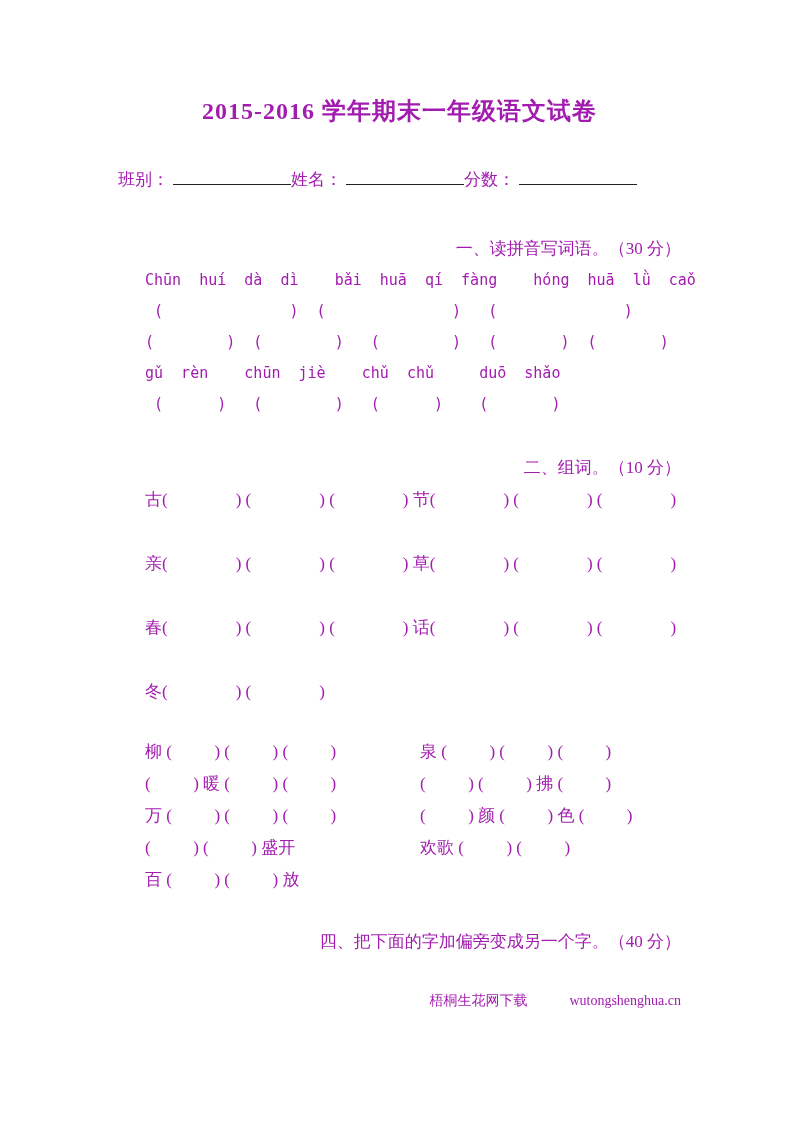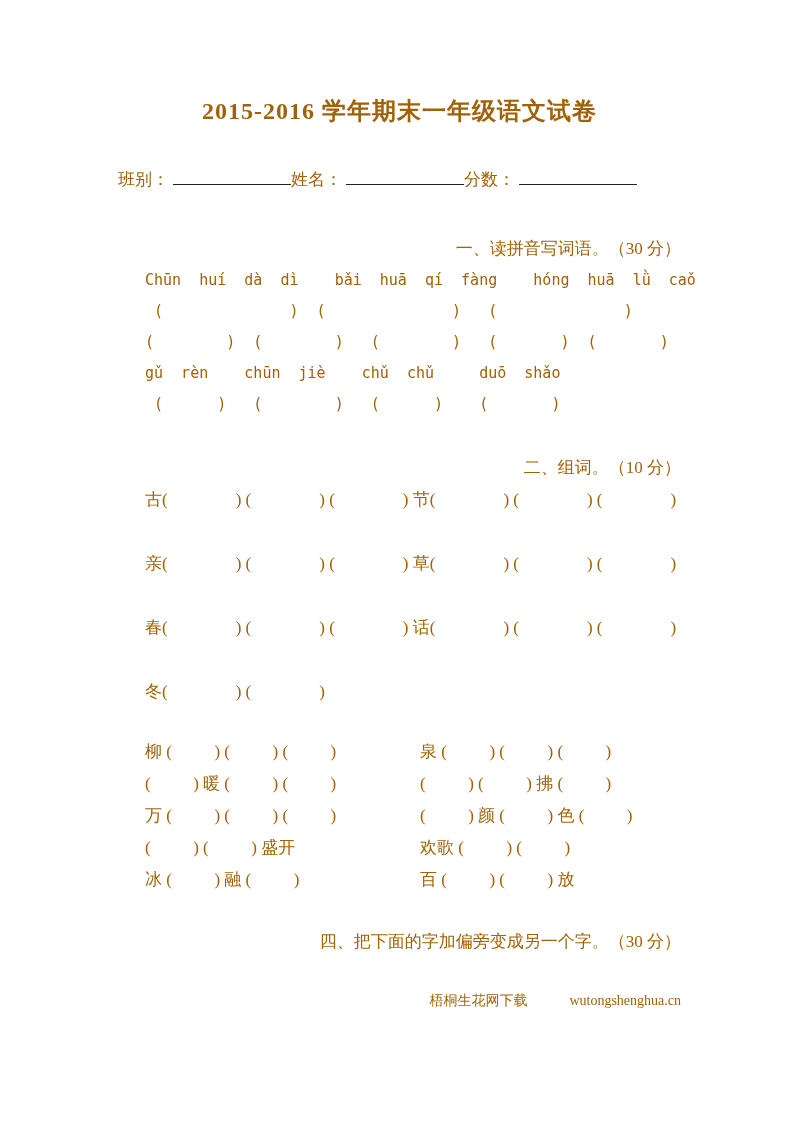--- a/index.html
+++ b/index.html
@@ -2,21 +2,21 @@
 <html><head>
 <meta charset="utf-8">
 <style>
   html, body { margin: 0; padding: 0; background: #ffffff; }
   .page {
     position: relative;
     width: 793px;
     height: 1122px;
     box-sizing: border-box;
     background: #ffffff;
-    color: #a16207;
+    color: #a21caf;
     font-family: "Liberation Serif", "DejaVu Serif", serif;
     padding: 92px 112px 0 118px;
     overflow: hidden;
   }
   .title {
     margin: 0;
     text-align: center;
     font-size: 24px;
     line-height: 38px;
     font-weight: bold;
@@ -130,26 +130,25 @@
     </div>
     <div class="s3-row">
       <span class="s3-left">万 (          ) (          ) (          )</span>
       <span class="s3-right">(          ) 颜 (          ) 色 (          )</span>
     </div>
     <div class="s3-row">
       <span class="s3-left">(          ) (          ) 盛开</span>
       <span class="s3-right">欢歌 (          ) (          )</span>
     </div>
     <div class="s3-row">
-      <span class="s3-left">冰 (          ) 融 (          )</span>
       <span class="s3-right">百 (          ) (          ) 放</span>
     </div>
   </div>
 
   <div class="section sec4">
-    <h2 class="sec-heading">四、把下面的字加偏旁变成另一个字。（30 分）</h2>
+    <h2 class="sec-heading">四、把下面的字加偏旁变成另一个字。（40 分）</h2>
   </div>
 
   <div class="footer">
     <span class="site-name">梧桐生花网下载</span><span class="site-url">wutongshenghua.cn</span>
   </div>
 
 </div>
 
 </body></html>

